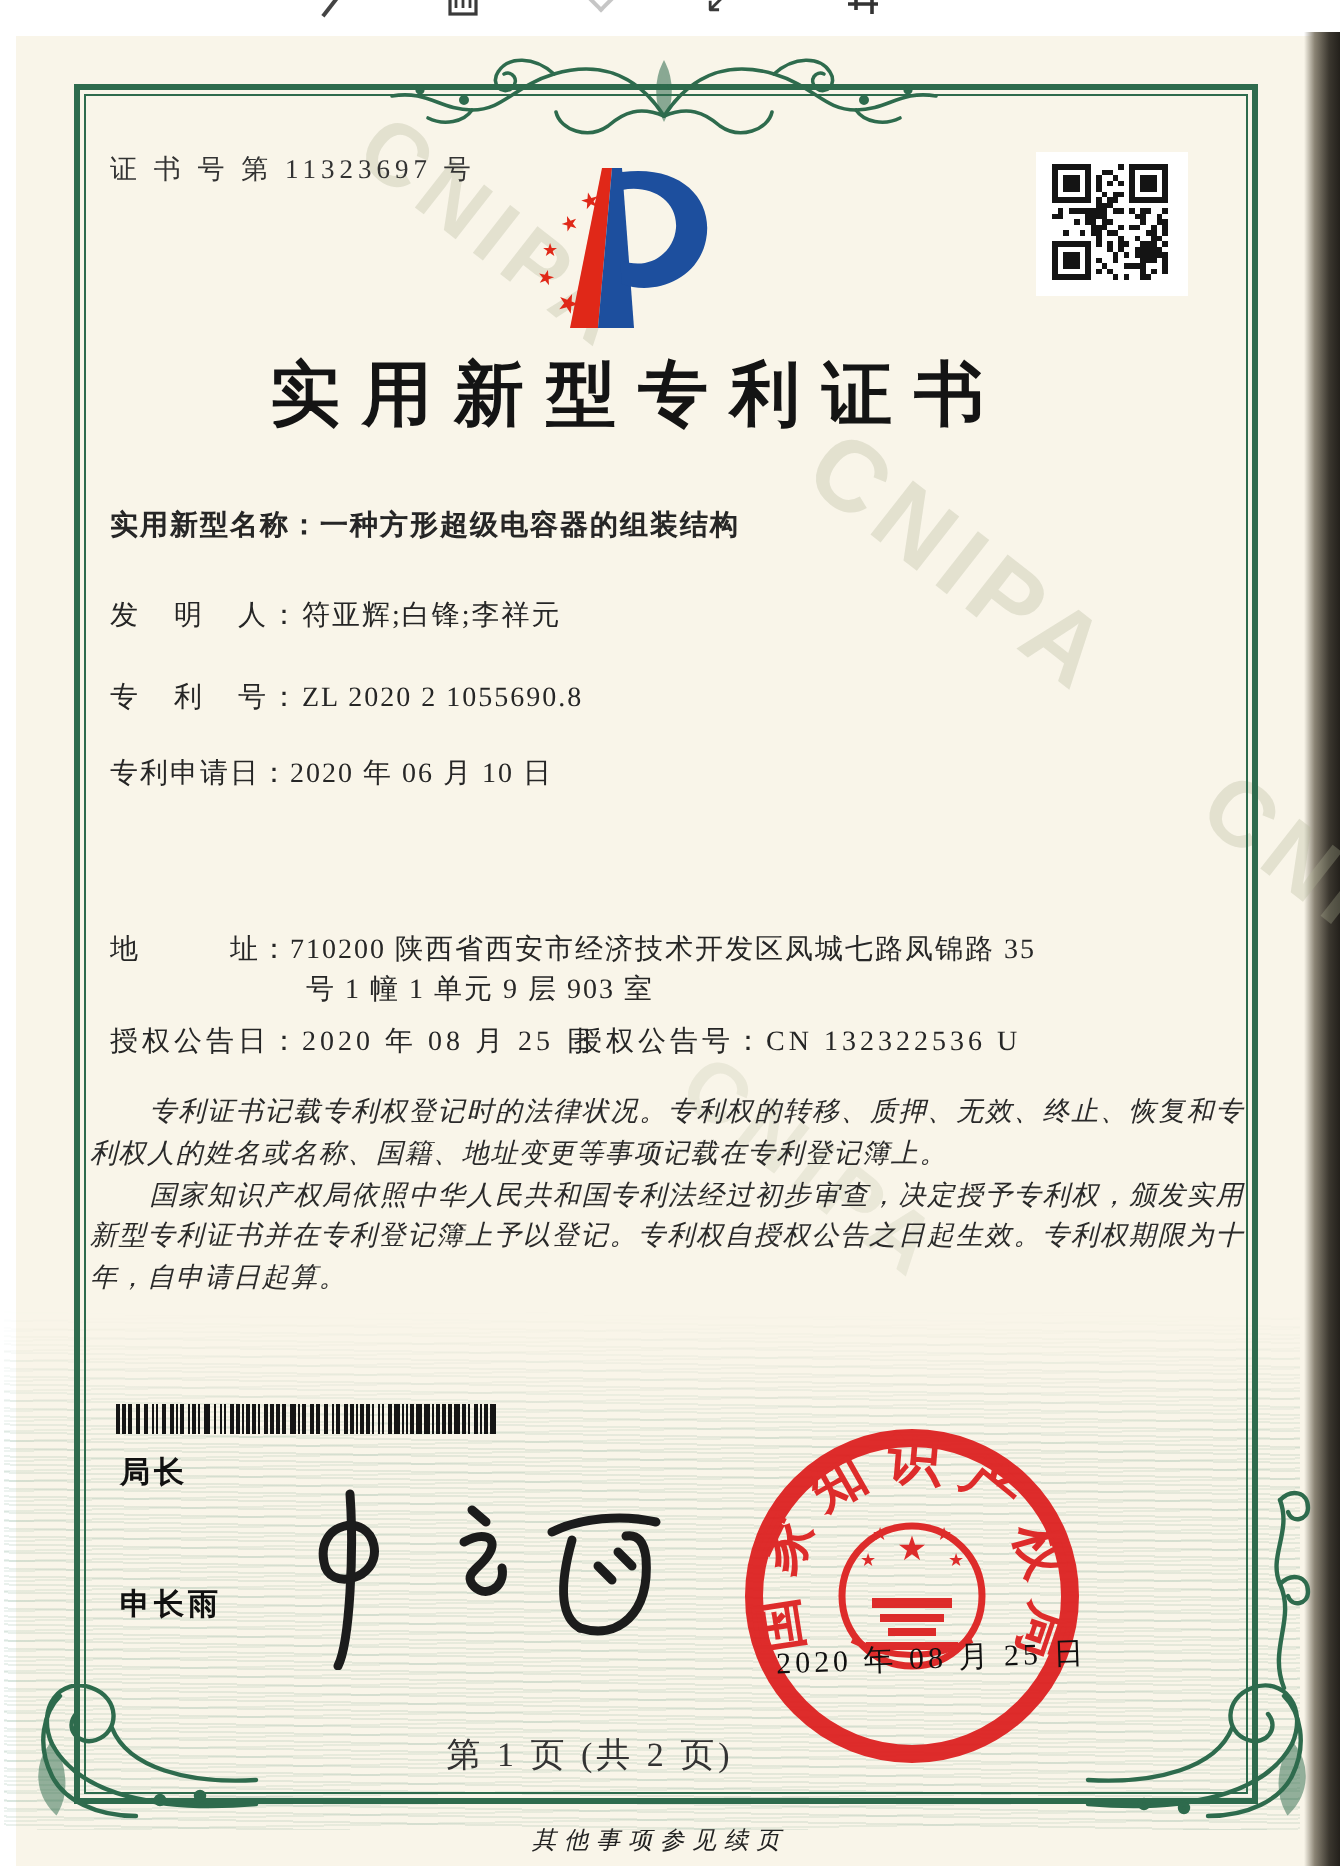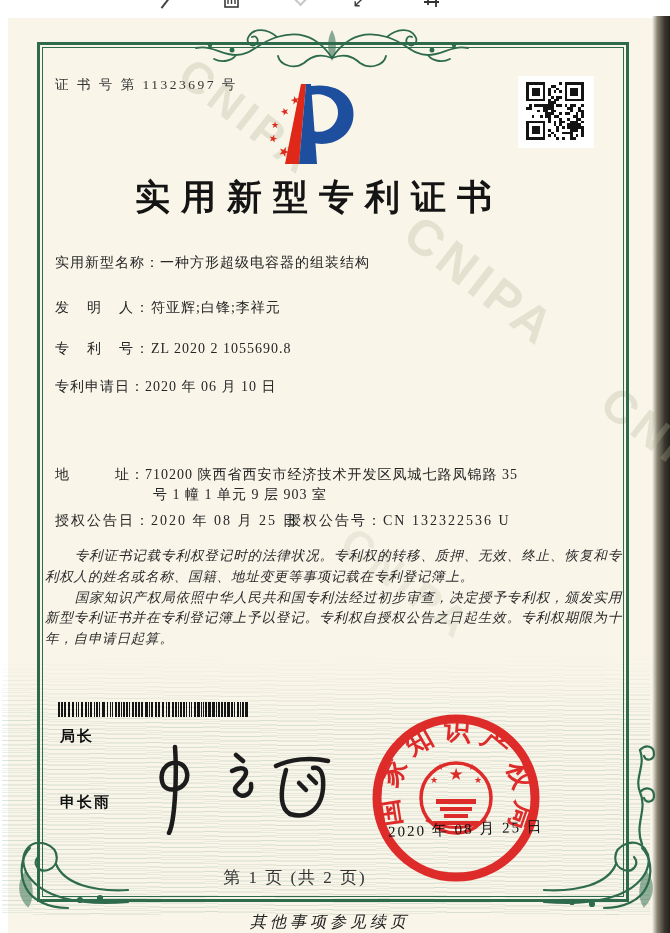--- a/index.html
+++ b/index.html
@@ -36,21 +36,21 @@
   #barcode{position:absolute;left:58px;top:702px;width:196px;height:15px;font-size:0;}
   #barcode i{display:inline-block;height:100%;background:#151515;vertical-align:top;}
   
   .signer{position:absolute;left:60px;font-family:"Liberation Sans",sans-serif;
           font-weight:bold;font-size:15px;color:#111;letter-spacing:2px;}
   
   .sealdate{position:absolute;left:388px;top:820px;font-size:15px;letter-spacing:2px;color:#101010;
             transform:rotate(-2deg);white-space:nowrap;}
   .pageinfo{position:absolute;left:0;width:590px;text-align:center;top:866px;font-size:17px;
             letter-spacing:2px;color:#333;}
-  .contnote{position:absolute;left:0;width:660px;text-align:center;top:912px;font-size:16px;
+  .contnote{position:absolute;left:0;width:660px;text-align:center;top:912px;font-size:12px;
             font-style:italic;letter-spacing:4px;color:#222;}
   
   .qrbox{position:absolute;left:518px;top:76px;width:76px;height:72px;background:#fff;}
   #qr{position:absolute;left:8px;top:6px;}
   
   .tb-icon{position:absolute;color:#3a3a3a;}
 </style>
 </head>
 <body>
 
@@ -259,21 +259,21 @@
       <text x="34" y="22" font-size="11" transform="rotate(-14 34 18)">★</text>
       <text x="24" y="33" font-size="10" transform="rotate(-20 24 30)">★</text>
       <text x="14" y="46" font-size="9">★</text>
       <text x="12" y="60" font-size="10" transform="rotate(14 12 57)">★</text>
       <text x="23" y="74" font-size="13" transform="rotate(22 23 70)">★</text>
     </g>
   </svg>
 
   <div class="title" style="top:174px;">实用新型专利证书</div>
 
-  <div class="row" style="top:254px;">
+  <div class="row" style="top:254px;font-weight:bold;">
     <span>实用新型名称：</span><span>一种方形超级电容器的组装结构</span>
   </div>
   <div class="row" style="top:299px;">
     <span class="lblwide">发　明　人：</span><span>符亚辉;白锋;李祥元</span>
   </div>
   <div class="row" style="top:340px;">
     <span class="lblwide">专　利　号：</span><span>ZL 2020 2 1055690.8</span>
   </div>
   <div class="row" style="top:378px;">
     <span>专利申请日：</span><span>2020 年 06 月 10 日</span>

